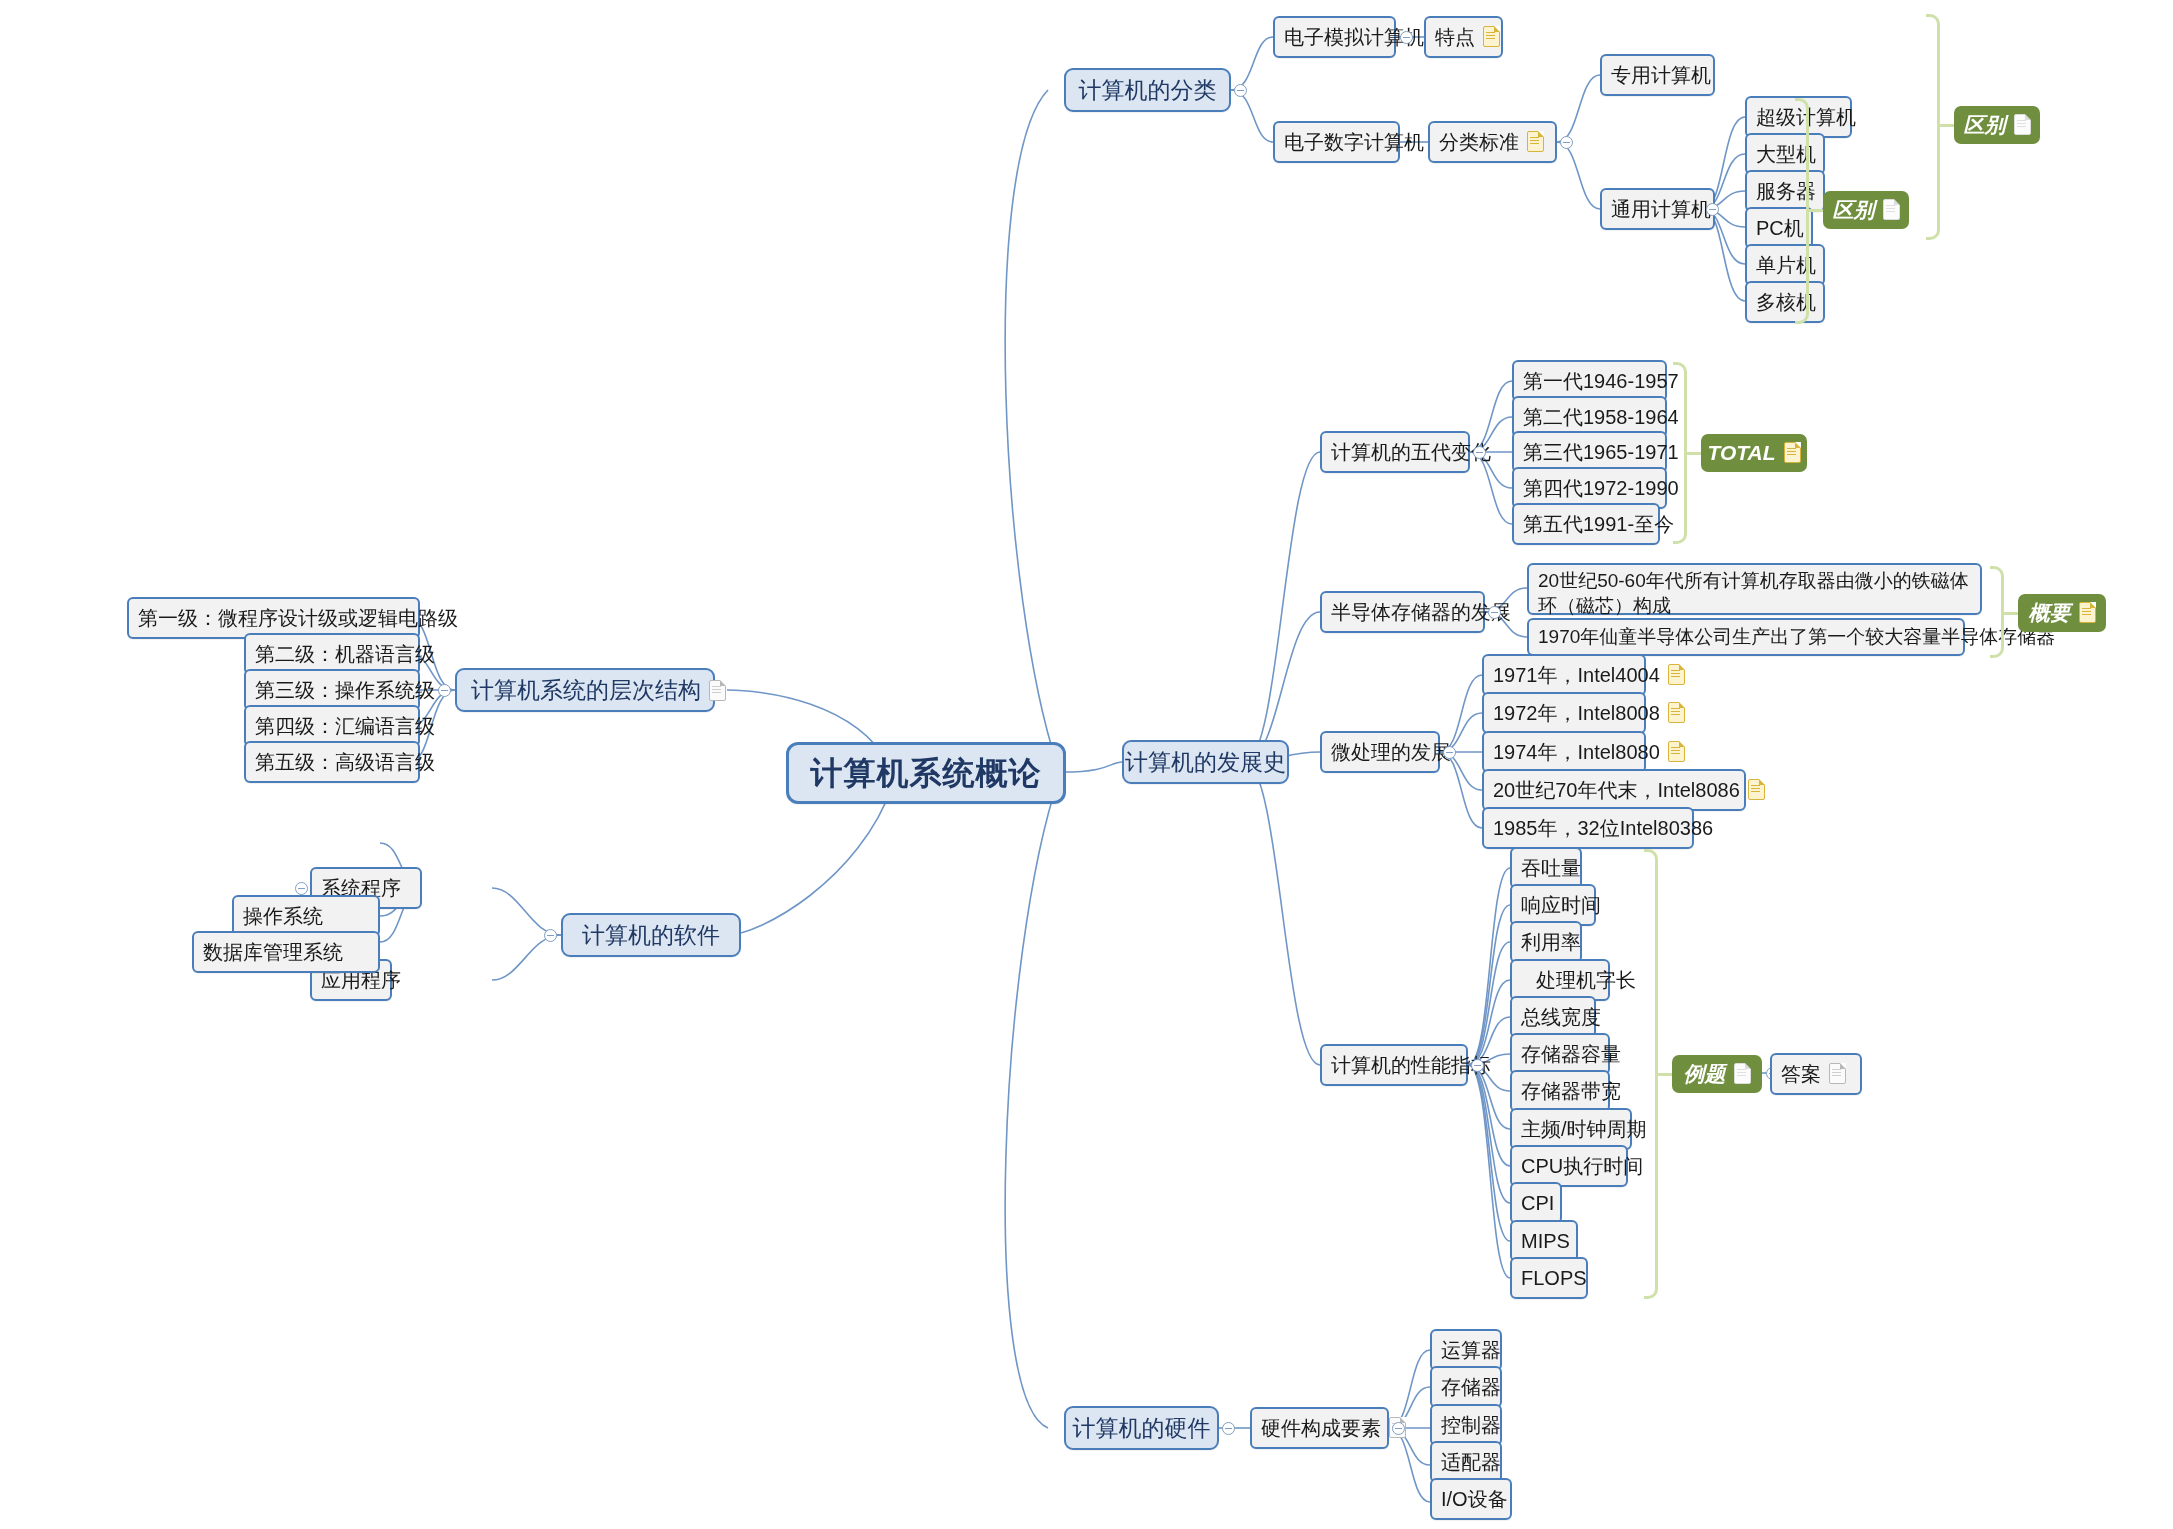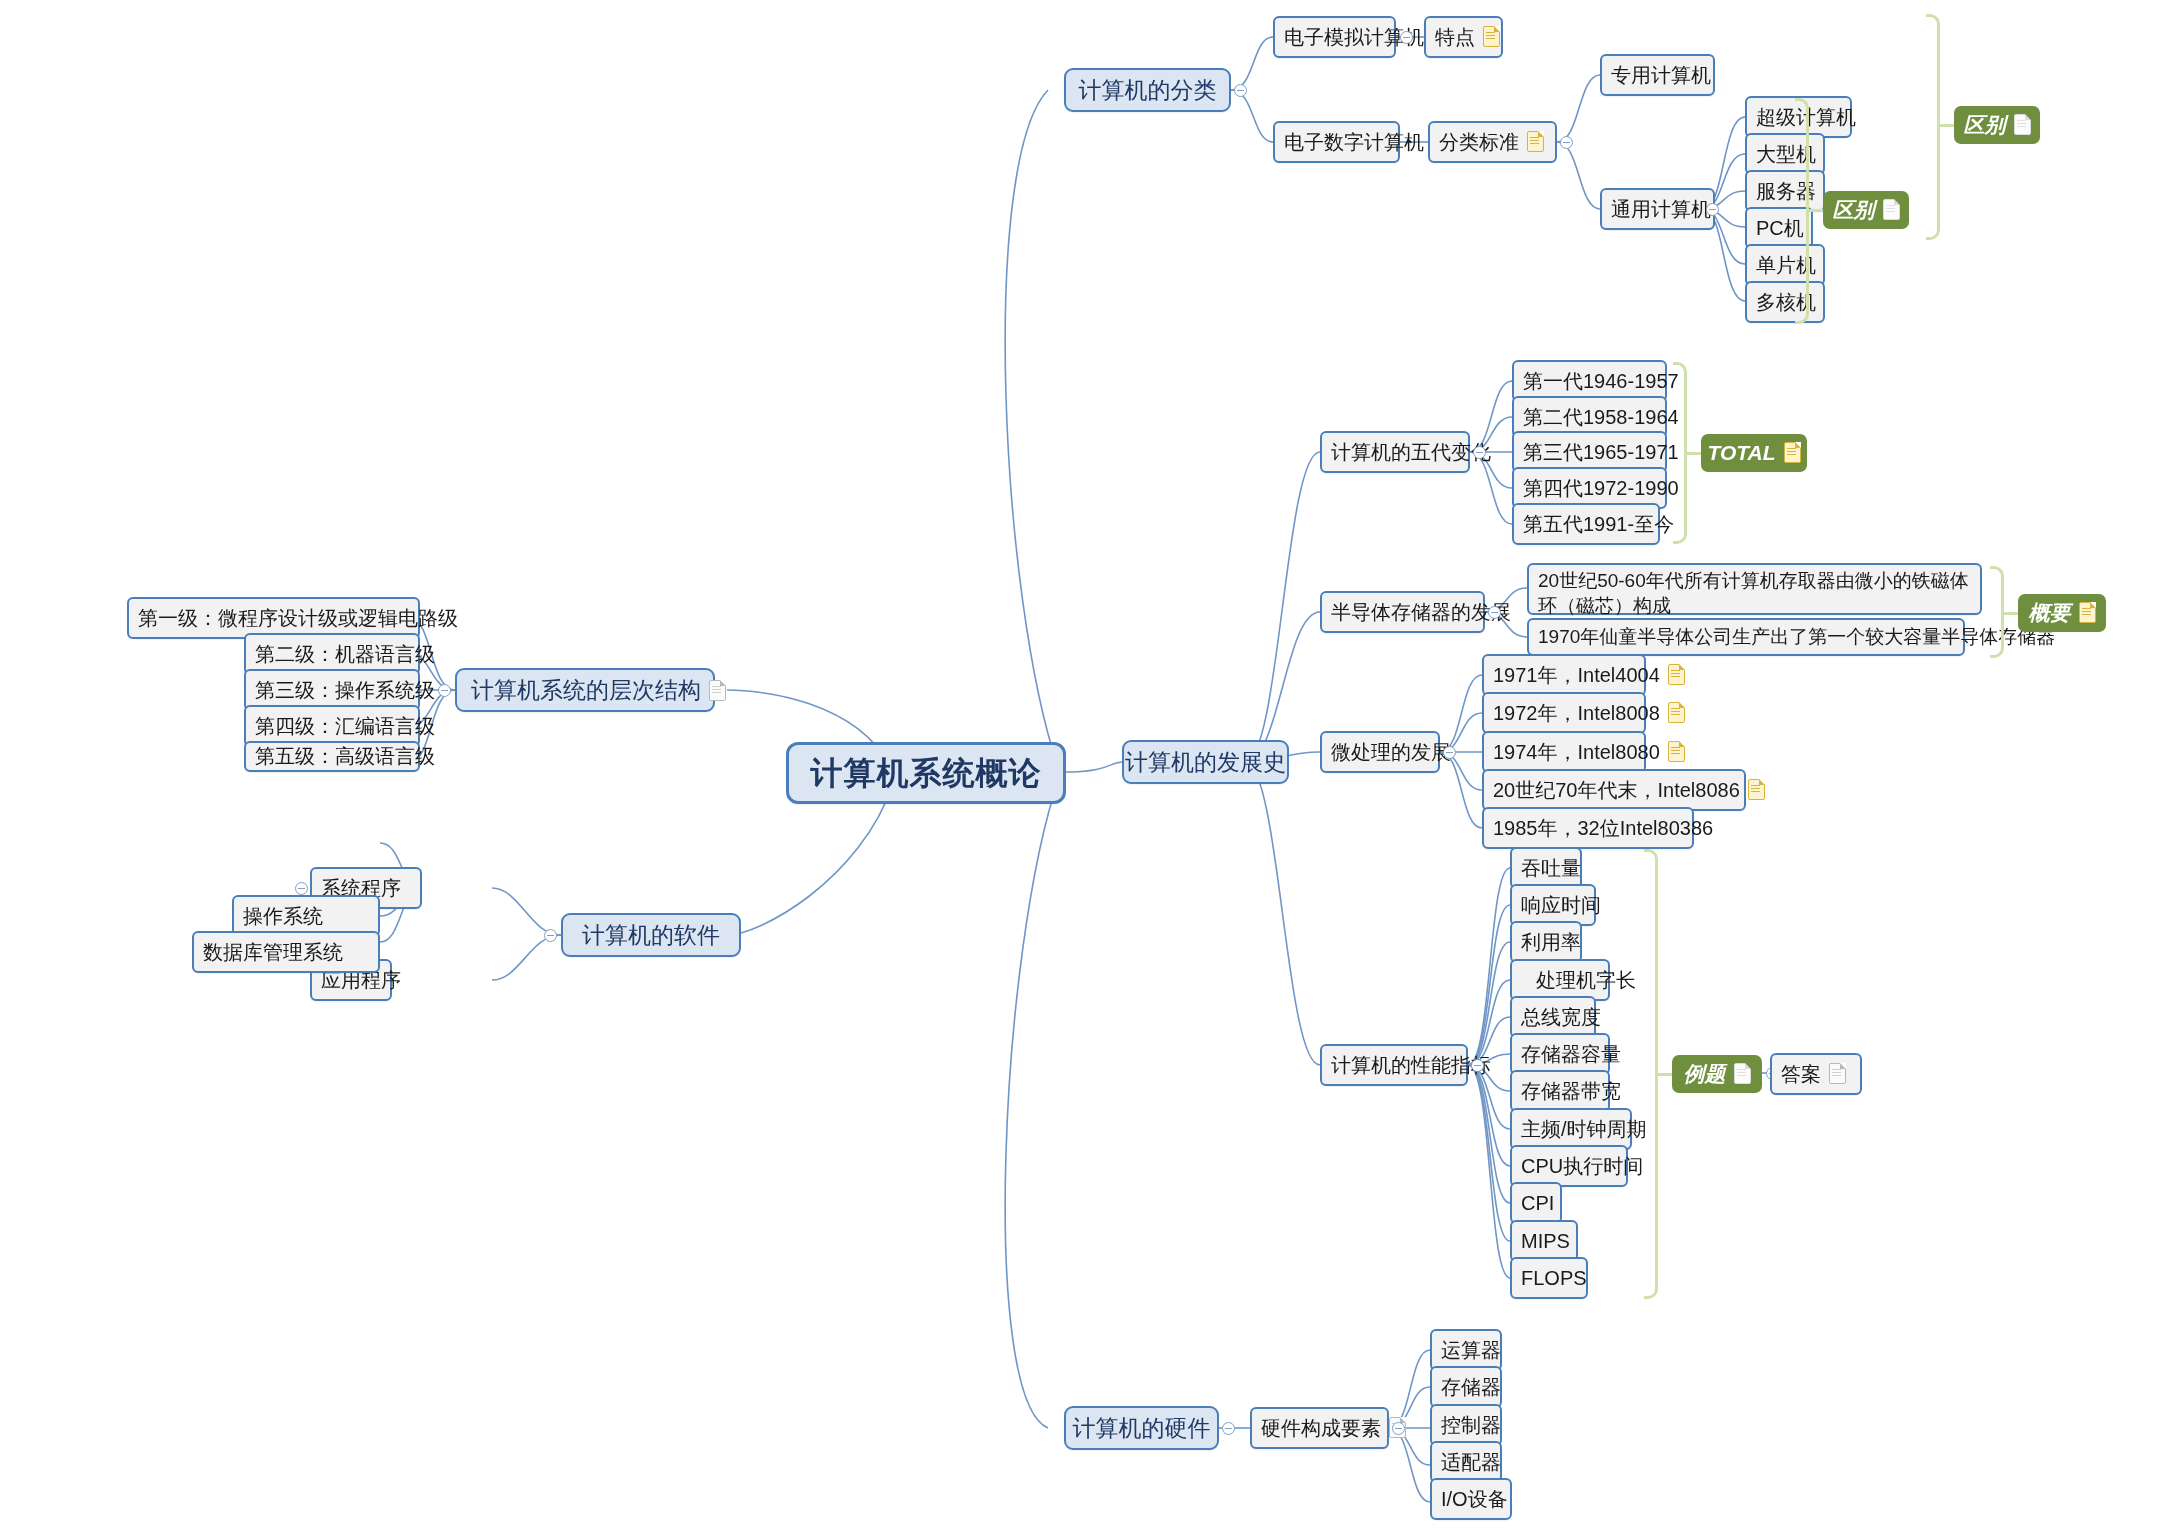--- a/index.html
+++ b/index.html
@@ -381,21 +381,21 @@
   </div>
   <div class="node" style="left:244px;top:633px;width:176px;height:42px;">
     <span class="lbl">第二级：机器语言级</span>
   </div>
   <div class="node" style="left:244px;top:669px;width:176px;height:42px;">
     <span class="lbl">第三级：操作系统级</span>
   </div>
   <div class="node" style="left:244px;top:705px;width:176px;height:42px;">
     <span class="lbl">第四级：汇编语言级</span>
   </div>
-  <div class="node" style="left:244px;top:741px;width:176px;height:31px;">
+  <div class="node" style="left:244px;top:741px;width:176px;height:42px;">
     <span class="lbl">第五级：高级语言级</span>
   </div>
 
   <div class="node level1" style="left:561px;top:913px;width:180px;height:44px;">
     <span class="lbl">计算机的软件</span>
   </div>
   <div class="toggle" style="left:544px;top:929px;"></div>
 
   <div class="node" style="left:310px;top:867px;width:112px;height:42px;">
     <span class="lbl">系统程序</span>

